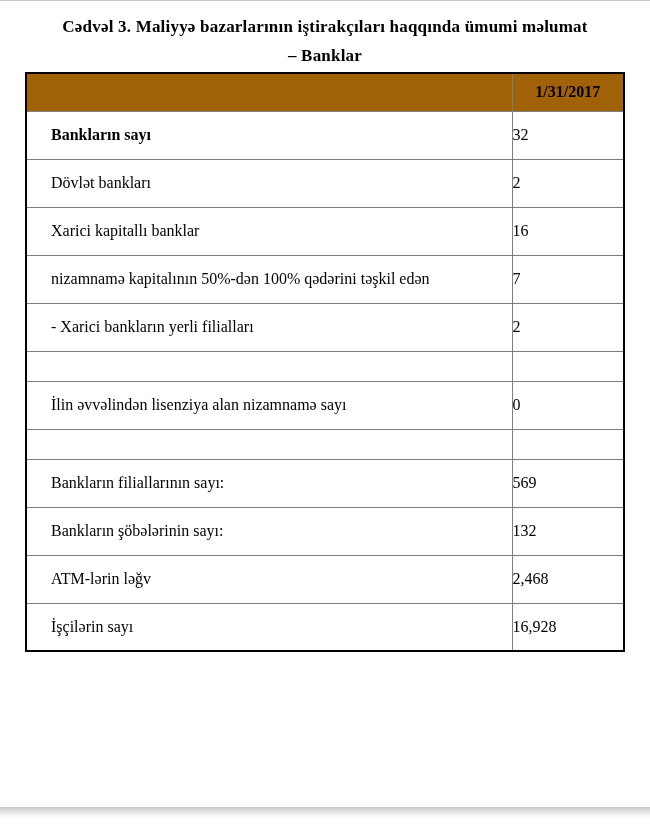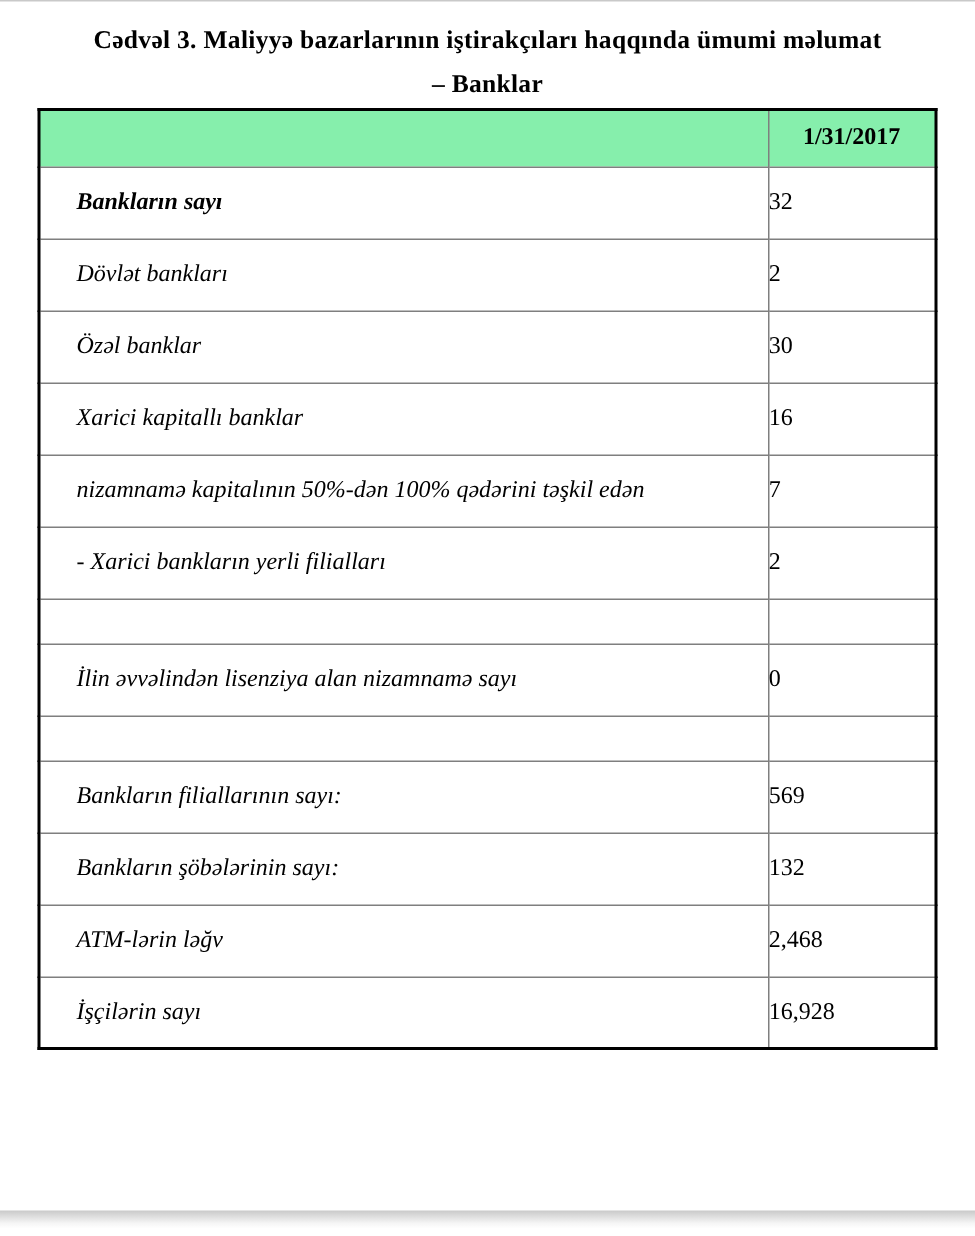--- a/index.html
+++ b/index.html
@@ -35,29 +35,28 @@
     border: 2px solid #000;
   }
   table.main td {
     border: 1px solid #7f7f7f;
     font-size: 16px;
     vertical-align: middle;
   }
   td.label {
     padding-left: 24px;
     padding-right: 10px;
-    font-style: italic;
   }
   td.value {
     width: 112px;
   }
   tr.row    { height: 48px; }
   tr.spacer { height: 30px; }
   tr.header { height: 38px; }
-  tr.header td { background: #86efac; }
+  tr.header td { background: #a16207; }
   td.header-date { font-weight: bold; text-align: center; }
   tr.bold td.label { font-weight: bold; }
   td.indent { }
   .bottom-shadow {
     position: absolute;
     left: 0; top: 806px;
     width: 650px; height: 12px;
     background: linear-gradient(to bottom, #c9c9c9, #f5f5f5 70%, #ffffff);
   }
 </style>
@@ -82,24 +81,20 @@
         <tr class="row bold">
           <td class="label">Bankların sayı</td>
           <td class="value">32</td>
         </tr>
 
         <tr class="row">
           <td class="label">Dövlət bankları</td>
           <td class="value">2</td>
         </tr>
 
-        <tr class="row">
-          <td class="label">Özəl banklar</td>
-          <td class="value">30</td>
-        </tr>
 
         <tr class="row">
           <td class="label">Xarici kapitallı banklar</td>
           <td class="value">16</td>
         </tr>
 
         <tr class="row">
           <td class="label">nizamnamə kapitalının 50%-dən 100% qədərini təşkil edən</td>
           <td class="value">7</td>
         </tr>

